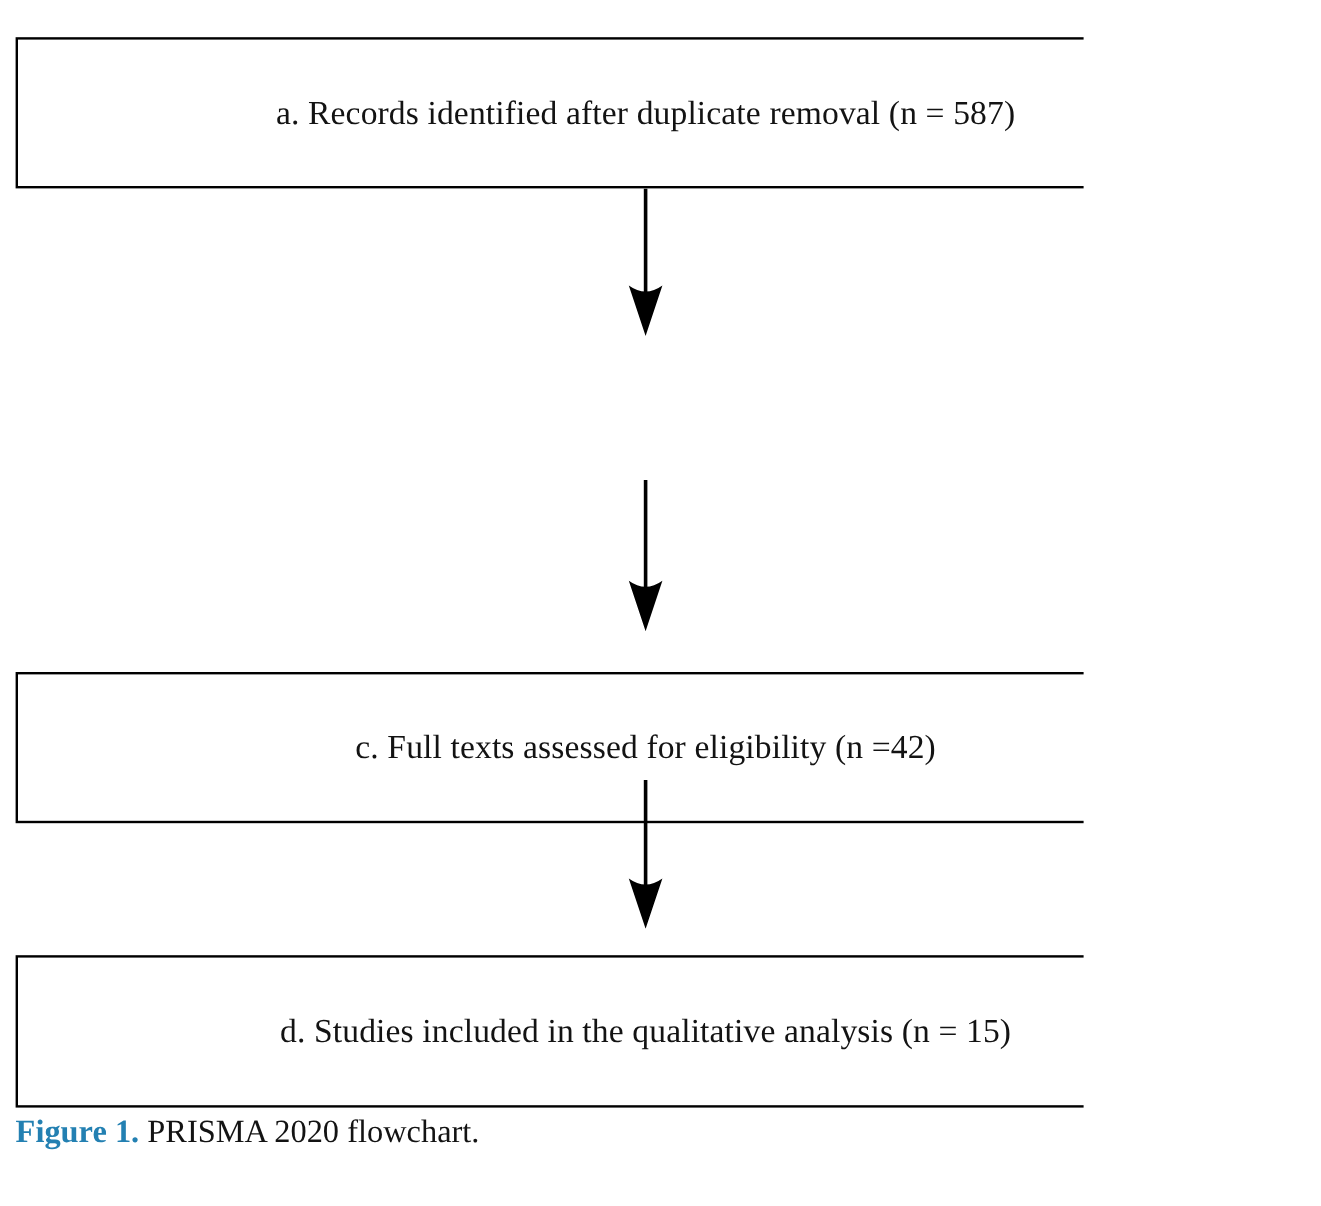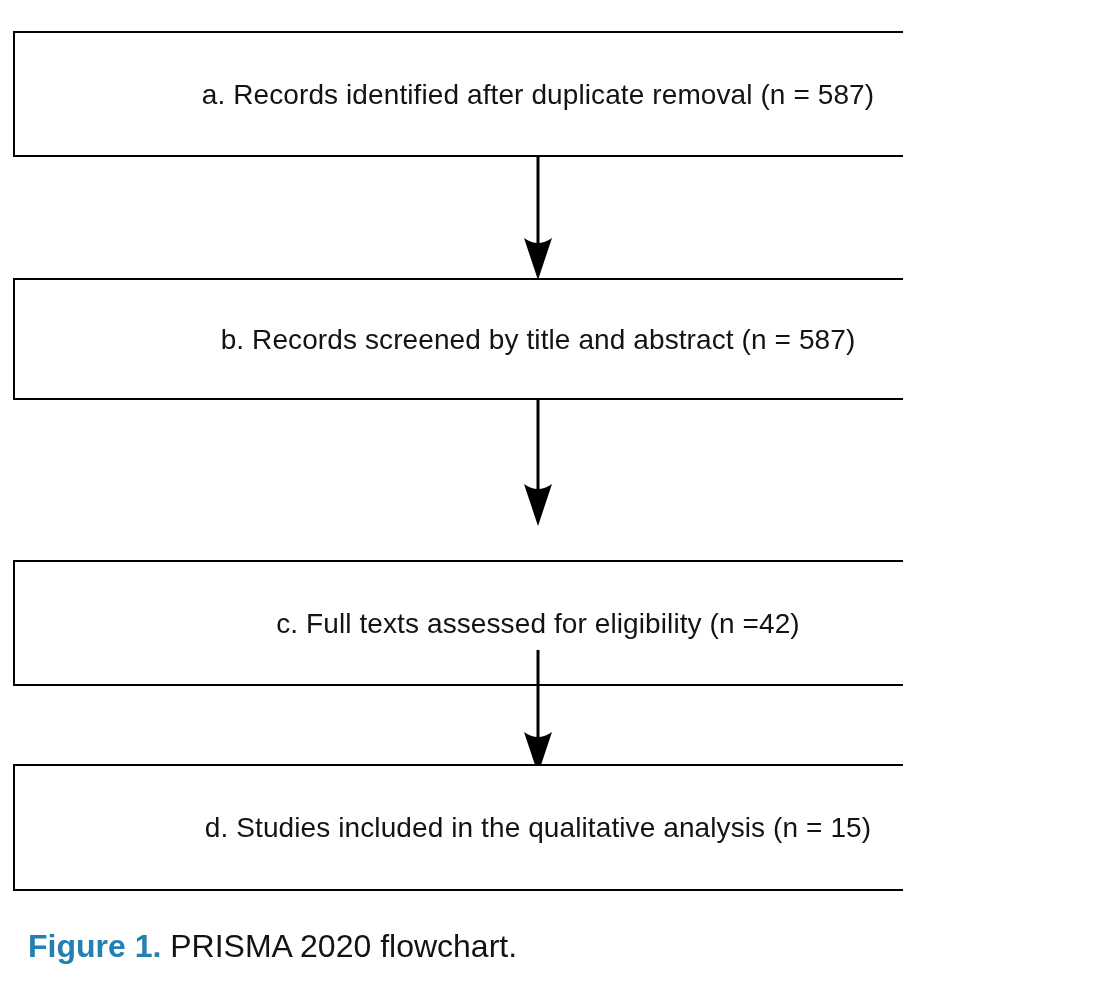--- a/index.html
+++ b/index.html
@@ -5,21 +5,21 @@
   html, body {
     margin: 0;
     padding: 0;
     background: #ffffff;
   }
   .figure-canvas {
     position: relative;
     width: 903px;
     height: 1005px;
     background: #ffffff;
-    font-family: Liberation Sans, sans-serif;
+    font-family: Liberation Serif, serif;
     color: #131313;
     overflow: hidden;
   }
   .flow-box {
     position: absolute;
     left: 13px;
     width: 1050px;
     box-sizing: border-box;
     border: 2.5px solid #000000;
     background: #ffffff;
@@ -31,35 +31,35 @@
   .flow-box .box-label {
     font-size: 28px;
     letter-spacing: 0.1px;
     line-height: 1.25;
     color: #131313;
     padding: 0 20px;
   }
   .box-a { top: 31px;  height: 126px; }
   .box-b { top: 278px; height: 122px; }
   .box-c { top: 524px; height: 126px; margin-top: 36px; }
-  .box-d { top: 764px; height: 127px; }
+  .box-d { top: 796px; height: 127px; }
   .flow-arrow {
     position: absolute;
     left: 516px;
     width: 44px;
     display: block;
   }
   .arrow-1 { top: 157px; height: 123px; }
   .arrow-2 { top: 400px; height: 126px; }
   .arrow-3 { top: 650px; height: 124px; }
   .figure-caption {
     position: absolute;
-    left: 28px;
+    left: 13px;
     top: 928px;
-    font-size: 32px;
+    font-size: 27px;
     white-space: nowrap;
   }
   .caption-prefix {
     font-weight: 700;
     color: #2380B2;
   }
   .caption-text {
     font-weight: 400;
     color: #131313;
   }
@@ -71,23 +71,20 @@
 
   <div class="flow-box box-a">
     <span class="box-label">a. Records identified after duplicate removal (n = 587)</span>
   </div>
 
   <svg class="flow-arrow arrow-1" width="44" height="123" viewBox="0 0 44 123" xmlns="http://www.w3.org/2000/svg">
     <line x1="22" y1="0" x2="22" y2="116" stroke="#000000" stroke-width="3"></line>
     <path d="M22 123 L8 81 Q22 91 36 81 Z" fill="#000000"></path>
   </svg>
 
-  <div class="flow-box box-b">
-    <span class="box-label">b. Records screened by title and abstract (n = 587)</span>
-  </div>
 
   <svg class="flow-arrow arrow-2" width="44" height="126" viewBox="0 0 44 126" xmlns="http://www.w3.org/2000/svg">
     <line x1="22" y1="0" x2="22" y2="119" stroke="#000000" stroke-width="3"></line>
     <path d="M22 126 L8 84 Q22 94 36 84 Z" fill="#000000"></path>
   </svg>
 
   <div class="flow-box box-c">
     <span class="box-label">c. Full texts assessed for eligibility (n =42)</span>
   </div>
 

